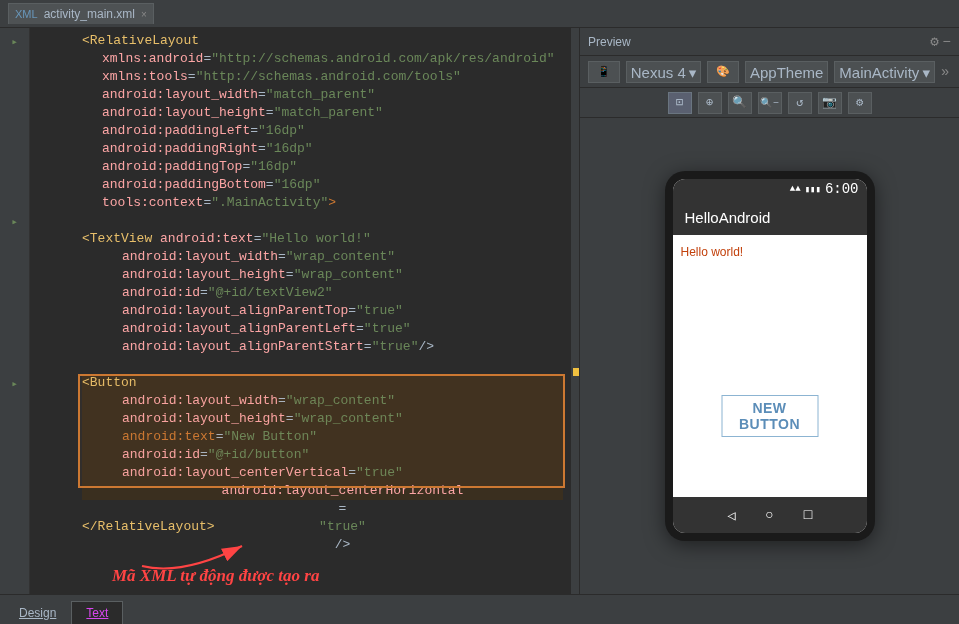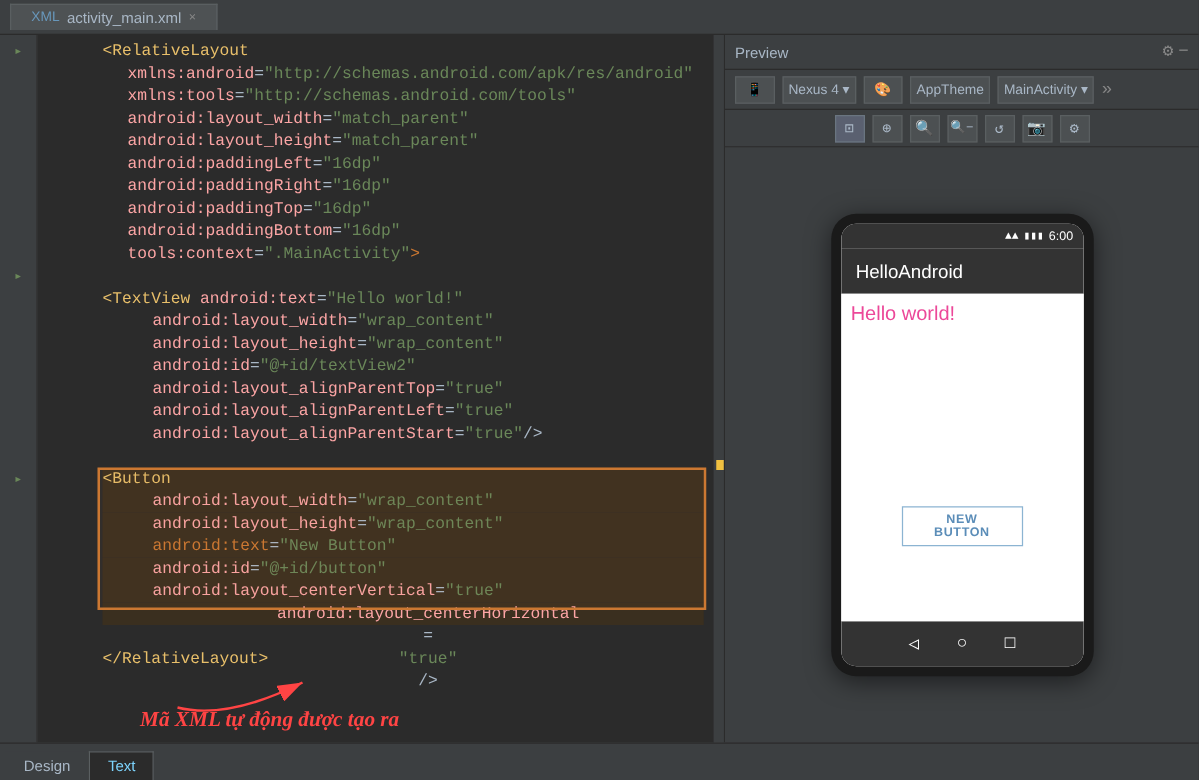--- a/index.html
+++ b/index.html
@@ -11,21 +11,21 @@
       height: 28px;
       display: flex;
       align-items: center;
       padding: 0 8px;
       border-bottom: 1px solid #2b2b2b;
     }
     .title-bar-tab {
       background: #4e5254;
       color: #a9b7c6;
       font-size: 12px;
-      padding: 3px 16px;
+      padding: 3px 6px;
       border: 1px solid #5a5f61;
       border-bottom: none;
       display: flex;
       align-items: center;
       gap: 6px;
       font-family: sans-serif;
     }
     .title-bar-tab .xml-icon {
       color: #6897bb;
       font-size: 11px;
@@ -155,25 +155,25 @@
       display: flex;
       align-items: center;
       gap: 3px;
     }
 
     .toolbar-dropdown {
       background: #4c5052;
       border: 1px solid #5a5f61;
       color: #a9b7c6;
       padding: 2px 4px;
-      font-size: 11px;
+      font-size: 15px;
       font-family: sans-serif;
       height: 22px;
       display: flex;
-      align-items: center;
+      align-items: flex-start;
       gap: 3px;
     }
 
     
     .preview-toolbar2 {
       background: #3c3f41;
       height: 30px;
       display: flex;
       align-items: center;
       justify-content: center;
@@ -261,34 +261,34 @@
 
     .phone-content {
       flex: 1;
       background: white;
       position: relative;
       padding: 8px;
     }
 
     .hello-world-text {
       font-family: sans-serif;
-      font-size: 16px;
-      color: #ec4899;
+      font-size: 12px;
+      color: #c2410c;
     }
 
     .new-button {
       position: absolute;
       bottom: 60px;
       left: 50%;
       transform: translateX(-50%);
       background: white;
       border: 1px solid #8cb4d2;
       color: #5b8db8;
       font-family: sans-serif;
-      font-size: 10px;
+      font-size: 14px;
       font-weight: bold;
       padding: 4px 12px;
       letter-spacing: 0.5px;
       cursor: pointer;
     }
 
     .phone-nav-bar {
       background: #333;
       height: 36px;
       display: flex;
@@ -314,26 +314,27 @@
 
     .bottom-tab {
       padding: 4px 14px;
       font-family: sans-serif;
       font-size: 12px;
       color: #a9b7c6;
       cursor: pointer;
       border: 1px solid transparent;
       border-bottom: none;
       background: #3c3f41;
+      text-decoration: underline;
     }
 
     .bottom-tab.active {
       background: #2b2b2b;
       border-color: #5a5f61;
-      color: #7dd3fc;
+      color: #d946ef;
     }
 
     .indent1 { padding-left: 20px; }
     .indent2 { padding-left: 40px; }
   </style>
 </head>
 <body>
 
 <div class="title-bar">
   <div class="title-bar-tab">
@@ -612,21 +613,21 @@
       </div>
     </div>
 
     <div class="phone-container">
       <div class="phone-frame">
         <div class="phone-screen">
 
           <div class="phone-status-bar">
             <span class="status-icon">▲▲</span>
             <span class="status-icon">▮▮▮</span>
-            <span class="status-icon" style="font-size:10px; font-family:Liberation Sans, sans-serif;">6:00</span>
+            <span class="status-icon" style="font-size:14px; font-family:Liberation Mono, monospace;">6:00</span>
           </div>
 
           <div class="phone-action-bar">
             <span class="app-title">HelloAndroid</span>
           </div>
 
           <div class="phone-content">
             <span class="hello-world-text">Hello world!</span>
             <button class="new-button">NEW BUTTON</button>
           </div>

